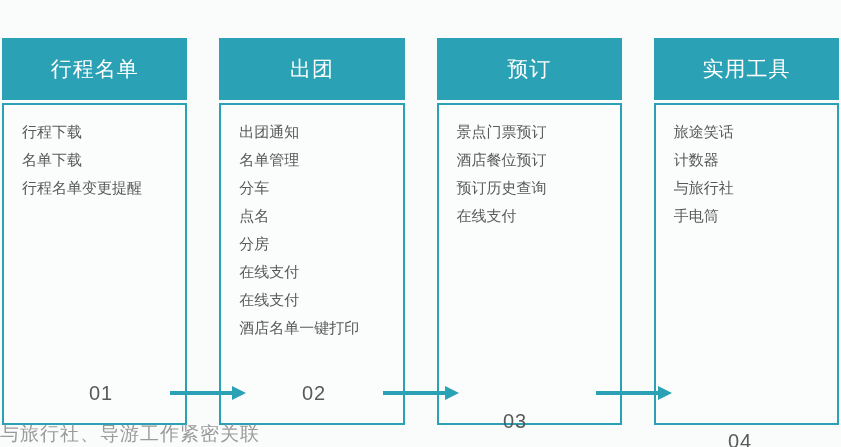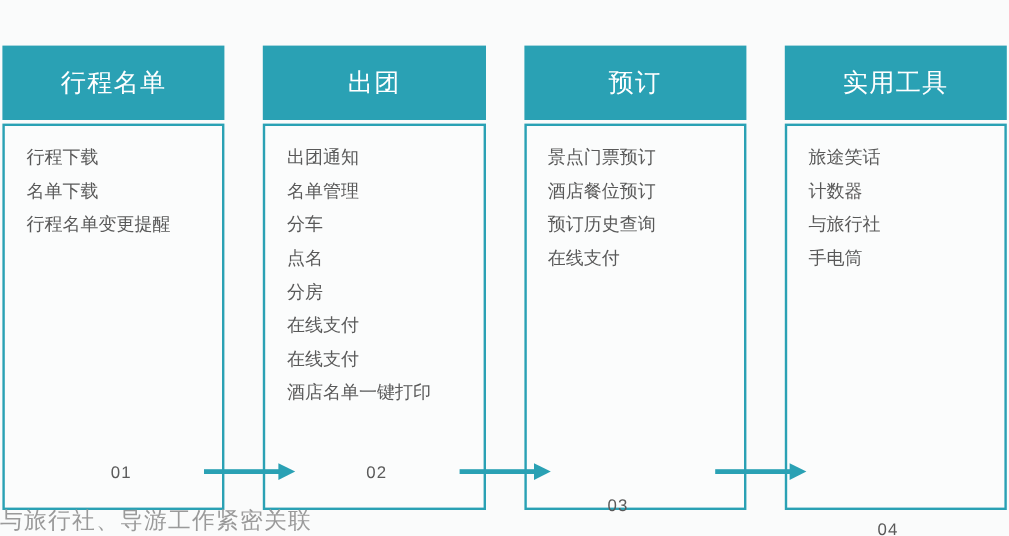--- a/index.html
+++ b/index.html
@@ -68,21 +68,21 @@
     width: 841px;
     height: 56px;
   }
   .step {
     position: absolute;
     top: 0;
     width: 100px;
     height: 56px;
     line-height: 56px;
     text-align: center;
-    font-size: 14px;
+    font-size: 20px;
     color: var(--step-text);
     letter-spacing: 1px;
   }
   .step-1 { left: 51px; }
   .step-2 { left: 264px; }
   .step-3 { left: 465px; margin-top: 28px; }
   .step-4 { left: 690px; margin-top: 48px; }
   .arrow {
     position: absolute;
     top: 21px;

